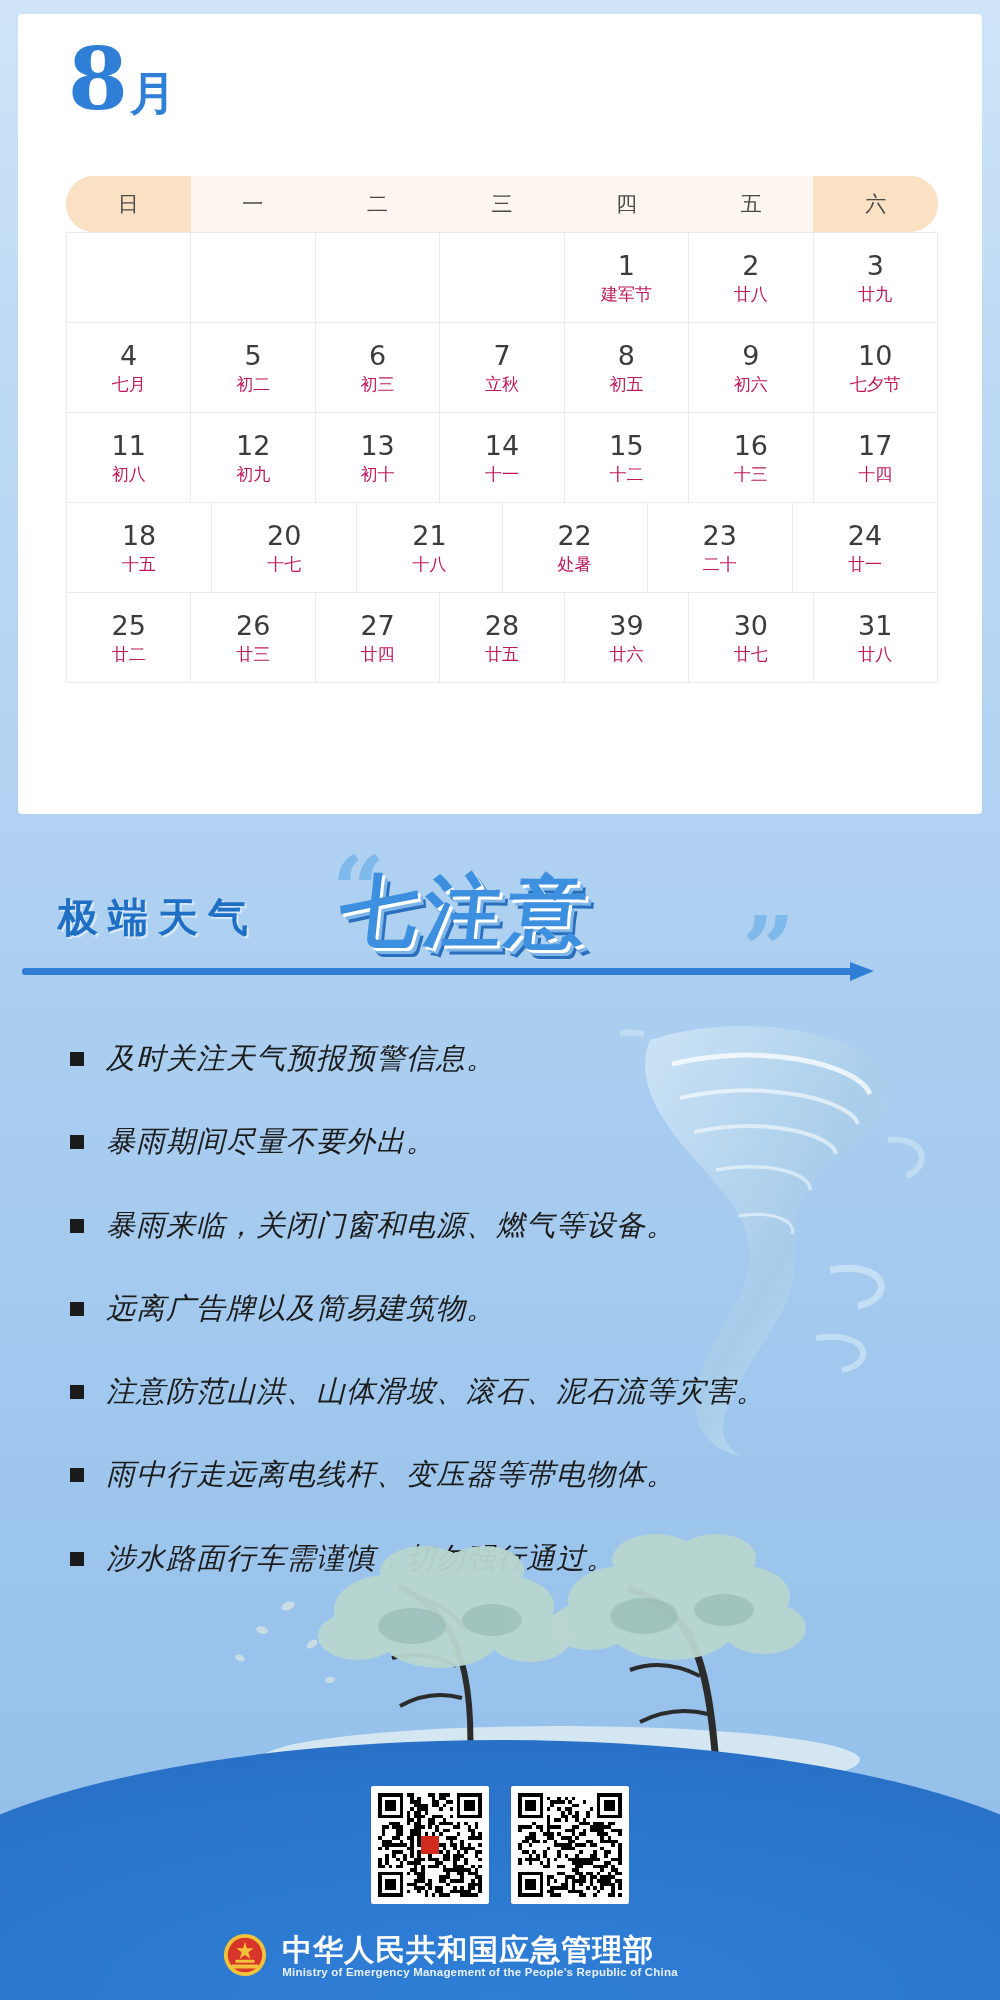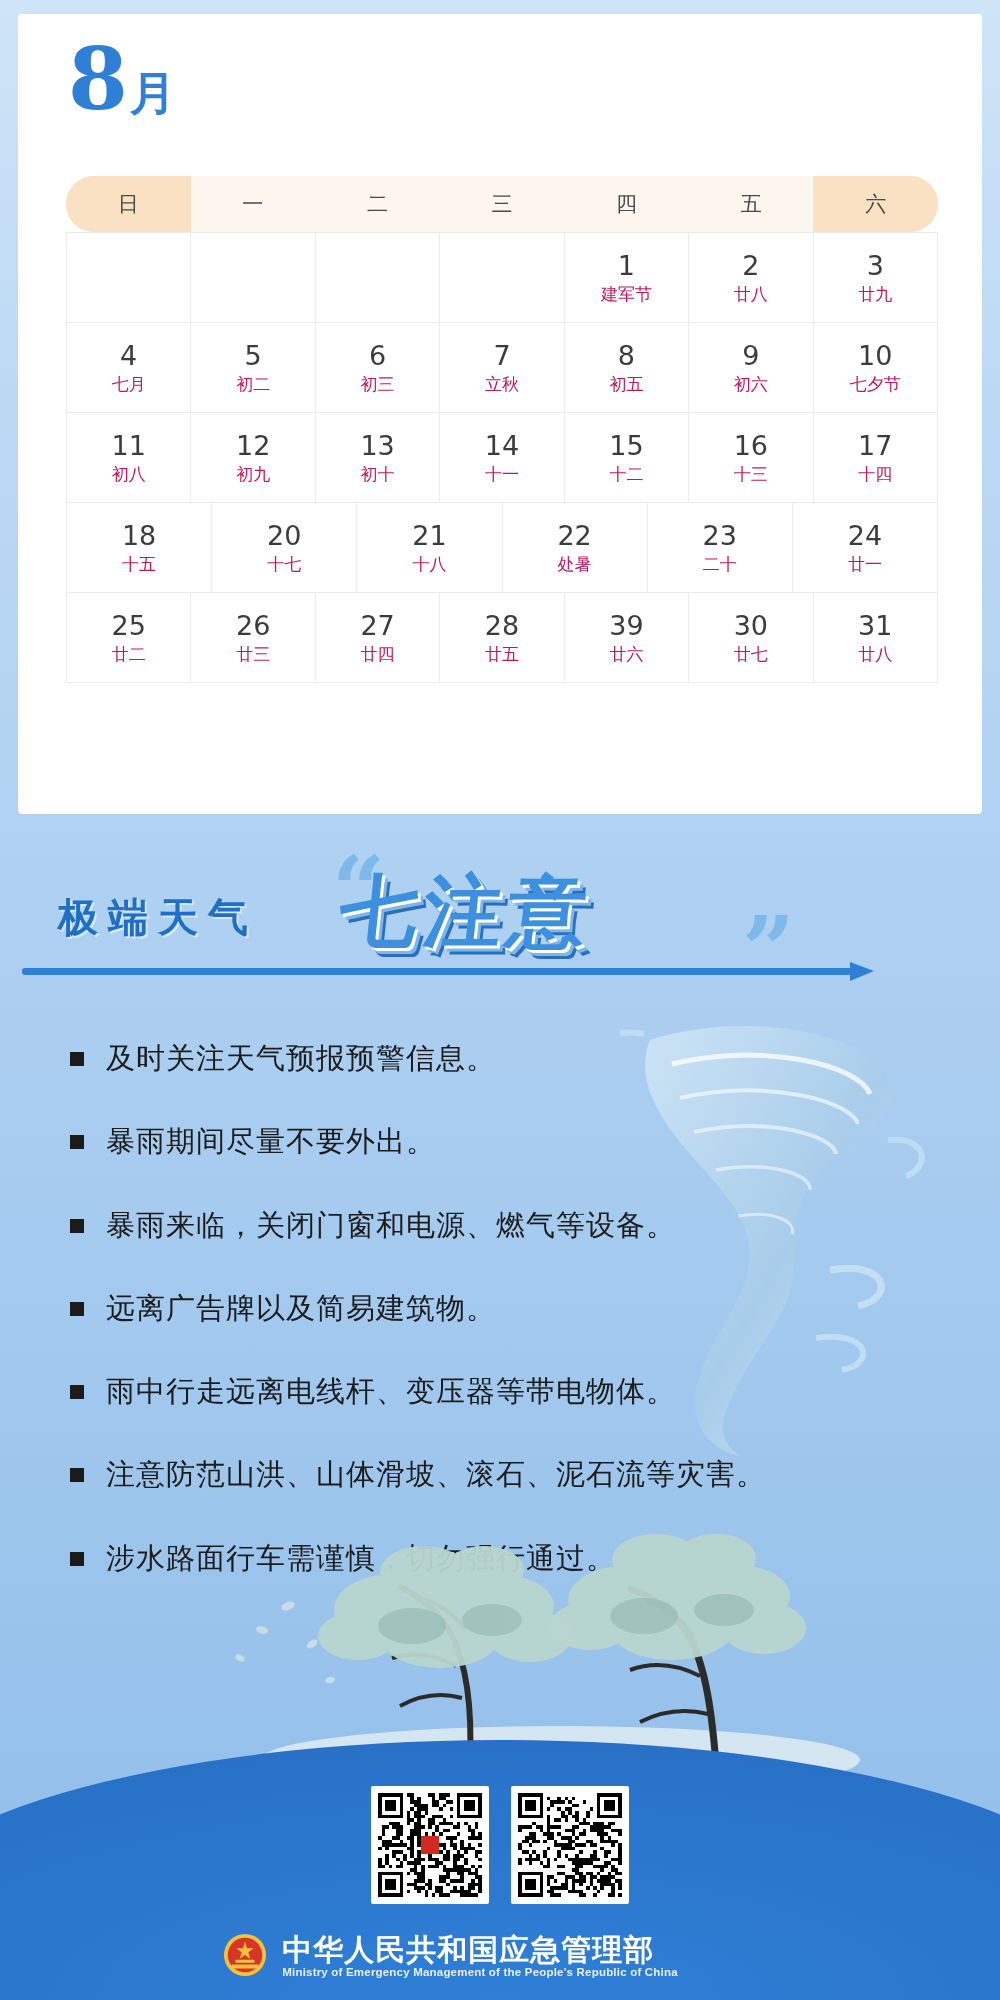--- a/index.html
+++ b/index.html
@@ -157,20 +157,21 @@
     border-left: 24px solid #2f7fd6;
     border-top: 9px solid transparent;
     border-bottom: 10px solid transparent;
   }
 
   
   .tips {
     position: absolute;
     left: 70px; top: 1040px;
     width: 860px;
+    font-style: italic;
   }
   .tip {
     display: flex;
     align-items: flex-start;
     margin-bottom: 47px;
   }
   .tip .bullet {
     width: 14px; height: 14px;
     background: #1b1b1b;
     margin-top: 12px;
@@ -454,25 +455,25 @@
     <div class="tip">
       <span class="bullet"></span>
       <span class="txt">暴雨来临，关闭门窗和电源、燃气等设备。</span>
     </div>
     <div class="tip">
       <span class="bullet"></span>
       <span class="txt">远离广告牌以及简易建筑物。</span>
     </div>
     <div class="tip">
       <span class="bullet"></span>
-      <span class="txt">雨中行走远离电线杆、变压器等带电物体。</span>
+      <span class="txt">注意防范山洪、山体滑坡、滚石、泥石流等灾害。</span>
     </div>
     <div class="tip">
       <span class="bullet"></span>
-      <span class="txt">注意防范山洪、山体滑坡、滚石、泥石流等灾害。</span>
+      <span class="txt">雨中行走远离电线杆、变压器等带电物体。</span>
     </div>
     <div class="tip">
       <span class="bullet"></span>
       <span class="txt">涉水路面行车需谨慎，切勿强行通过。</span>
     </div>
   </div>
 
 <svg class="scene" viewBox="0 0 1000 400">
   <ellipse cx="560" cy="330" rx="300" ry="34" fill="#e9f2f6" opacity="0.75"></ellipse>
 

